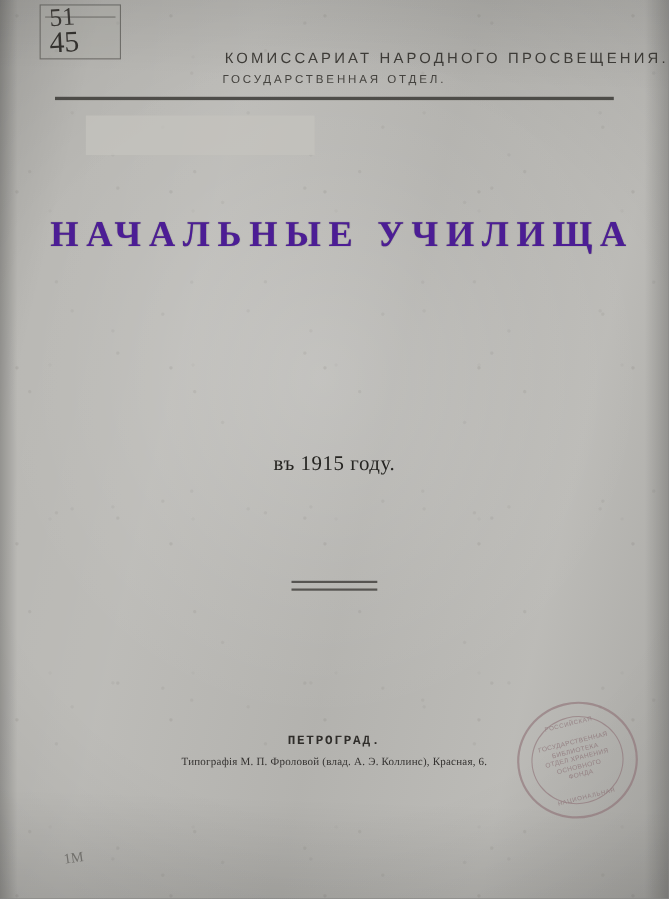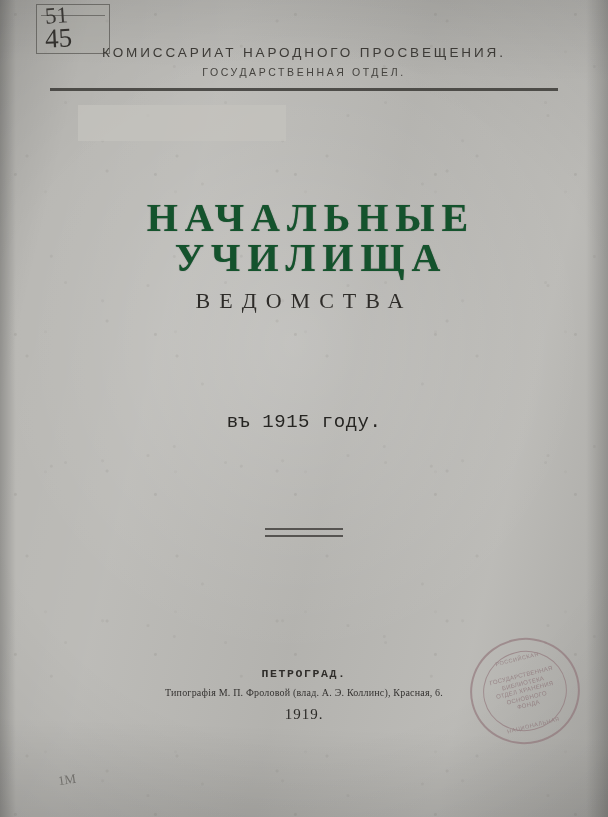--- a/index.html
+++ b/index.html
@@ -91,20 +91,21 @@
   
   .hdr1 {
     position: absolute;
     top: 45px;
     left: 0; right: 0;
     font-size: 13.5px;
     letter-spacing: 2.9px;
     color: #3d3b37;
     font-family: "Liberation Sans", sans-serif;
     font-weight: 400;
+    text-align: right;
   }
   .hdr2 {
     position: absolute;
     top: 66px;
     left: 0; right: 0;
     font-size: 10.5px;
     letter-spacing: 2.6px;
     color: #45433f;
     font-family: "Liberation Sans", sans-serif;
   }
@@ -125,24 +126,24 @@
     width: 208px;
     height: 36px;
     background: rgba(196,195,190,.75);
   }
 
   
   .title-main {
     position: absolute;
     top: 198px;
     left: 0; right: 0;
-    font-size: 40px;
+    font-size: 33px;
     line-height: 1;
     letter-spacing: 7px;
-    color: #14532d;
+    color: #4c1d95;
     font-family: "Liberation Serif", serif;
     font-weight: 700;
     text-shadow: 0 0 1px rgba(40,38,35,.5);
     margin-left: 14px;
   }
   .sub1 {
     position: absolute;
     top: 288px;
     left: 0; right: 0;
     font-size: 22px;
@@ -160,21 +161,21 @@
     font-family: "Liberation Serif", serif;
     font-weight: 700;
   }
   .sub3 {
     position: absolute;
     top: 411px;
     left: 0; right: 0;
     font-size: 19px;
     letter-spacing: 0.5px;
     color: #262522;
-    font-family: Liberation Mono, monospace;
+    font-family: Liberation Serif, serif;
   }
 
   
   .ornament {
     position: absolute;
     top: 528px;
     left: 0; right: 0;
     height: 12px;
   }
   .ornament .bar {
@@ -308,31 +309,29 @@
       <span class="slash"></span>
       <span class="num2">45</span>
     </div>
 
     <div class="hdr1">КОМИССАРИАТ НАРОДНОГО ПРОСВЕЩЕНИЯ.</div>
     <div class="hdr2">ГОСУДАРСТВЕННАЯ ОТДЕЛ.</div>
     <div class="rule-top"></div>
     <div class="redaction"></div>
 
     <div class="title-main">НАЧАЛЬНЫЕ УЧИЛИЩА</div>
-    <div class="sub1">ВЕДОМСТВА</div>
     <div class="sub3">въ 1915 году.</div>
 
     <div class="ornament">
       <span class="bar b1"></span>
       <span class="bar b2"></span>
     </div>
 
     <div class="imprint-city">ПЕТРОГРАД.</div>
     <div class="imprint-press">Типографiя М. П. Фроловой (влад. А. Э. Коллинс), Красная, 6.</div>
-    <div class="imprint-year">1919.</div>
 
     <div class="oval-stamp">
       <span class="ring"></span>
       <span class="ring inner"></span>
       <span class="arc-top">РОССИЙСКАЯ</span>
       <span class="stamp-core">ГОСУДАРСТВЕННАЯ
 БИБЛИОТЕКА
 ОТДЕЛ
 ХРАНЕНИЯ
 ОСНОВНОГО

